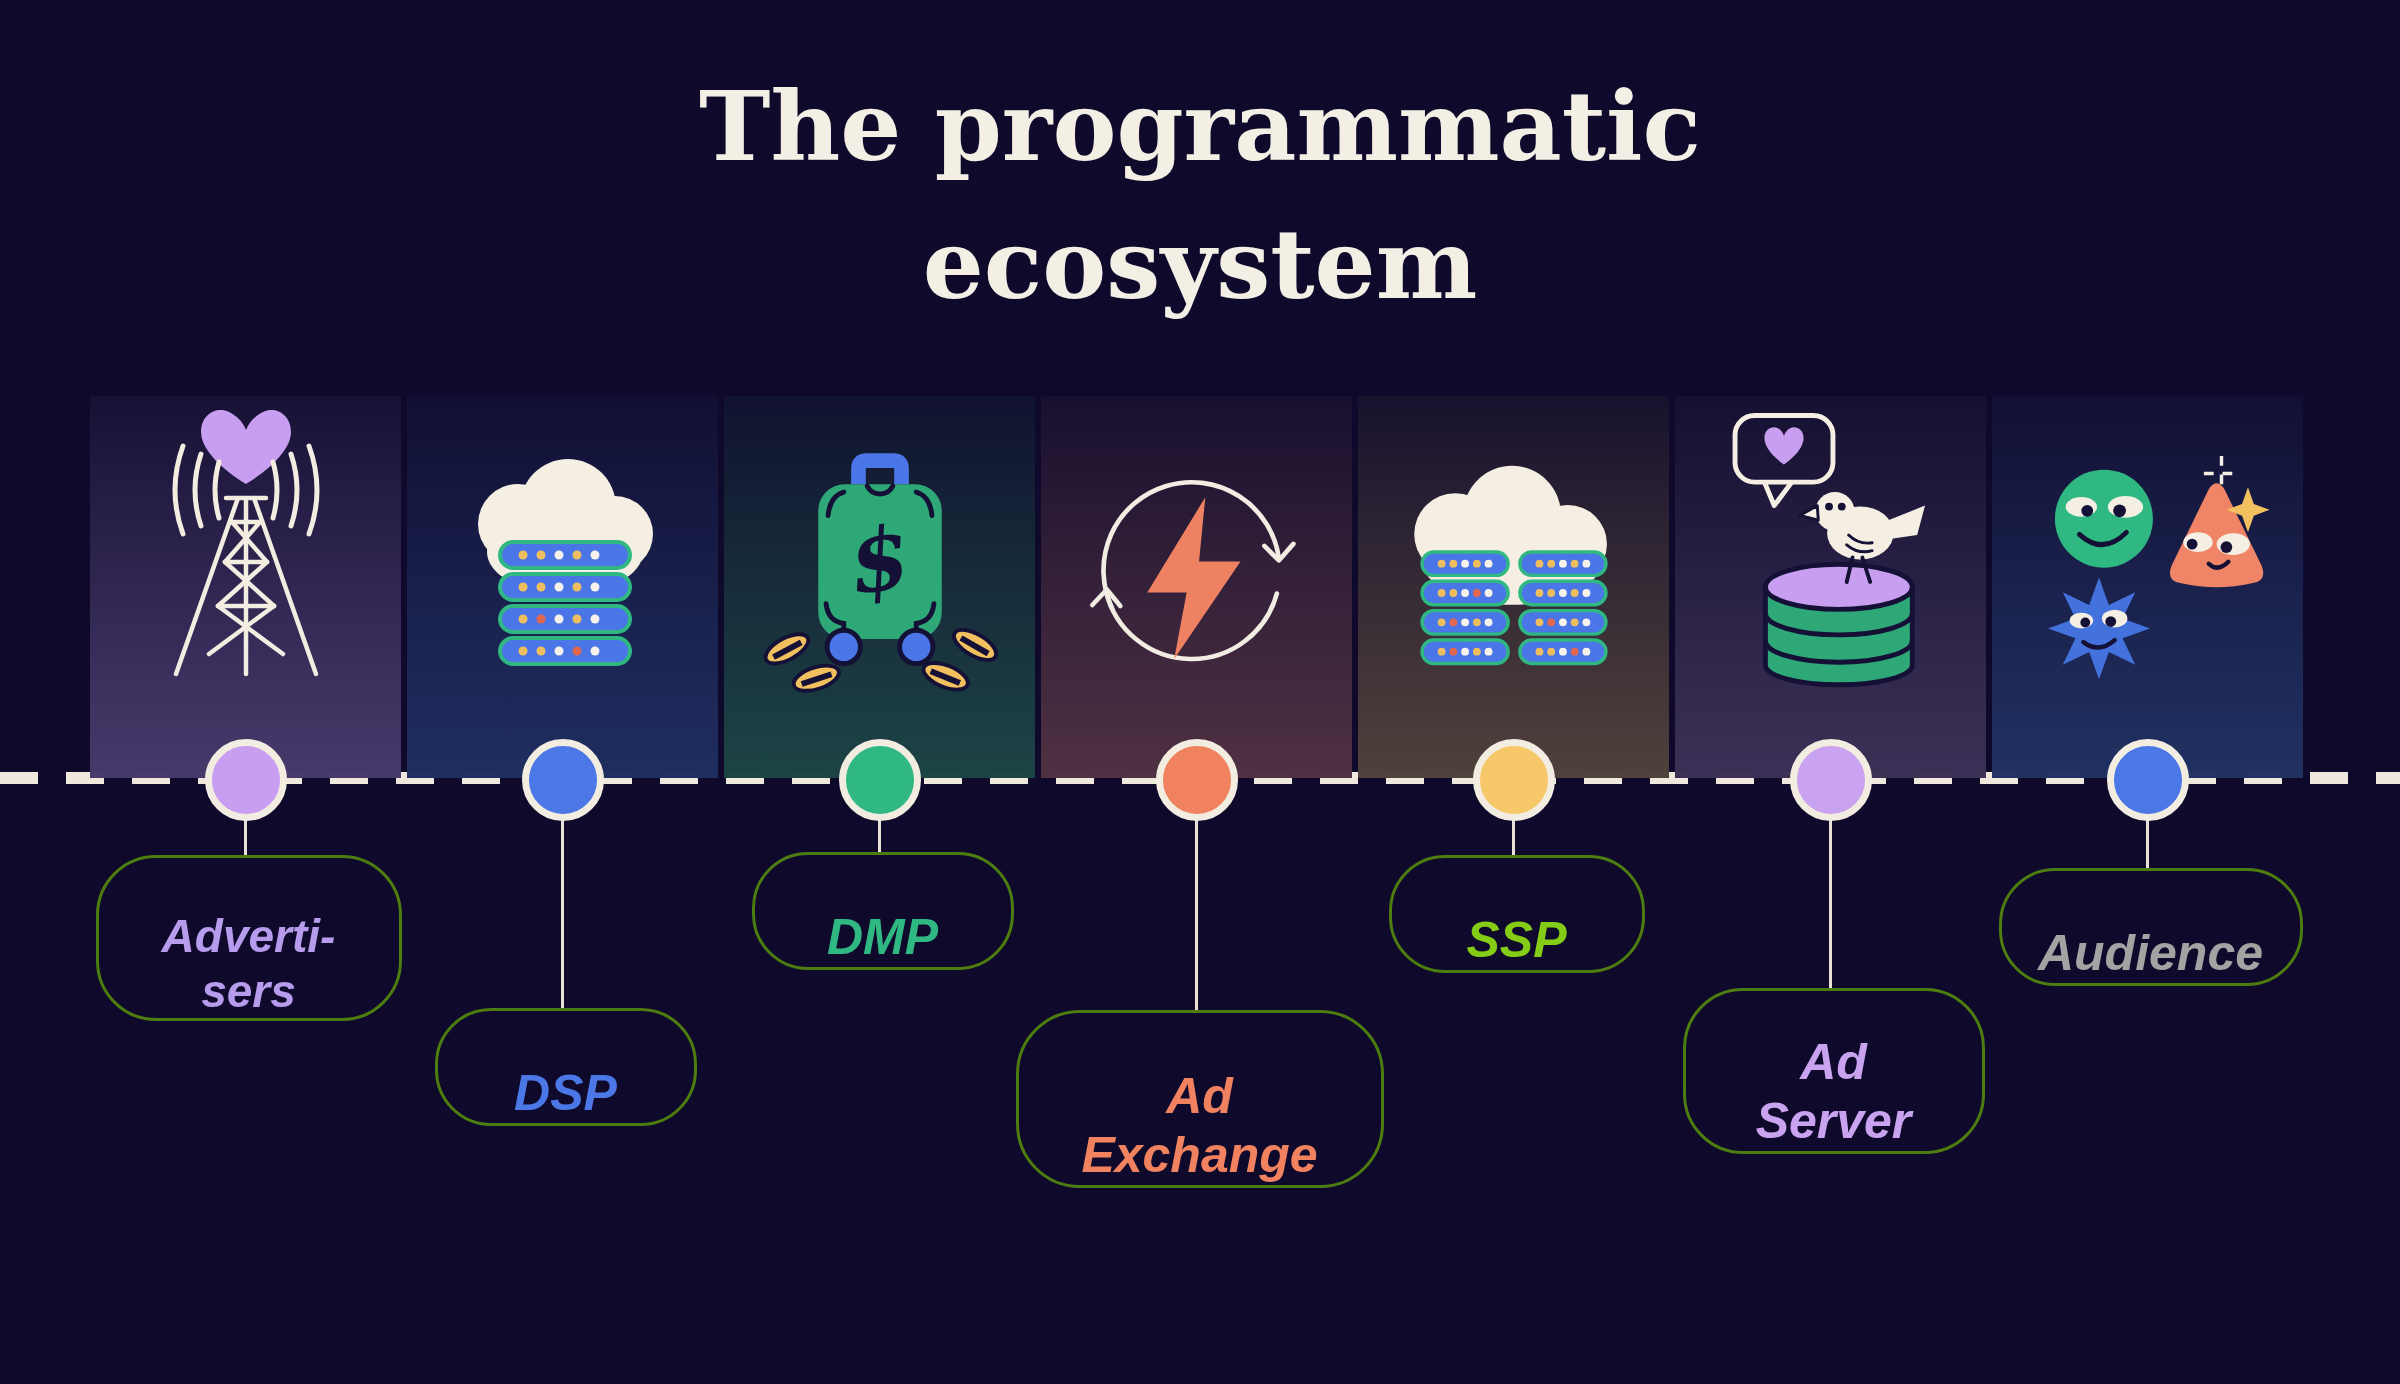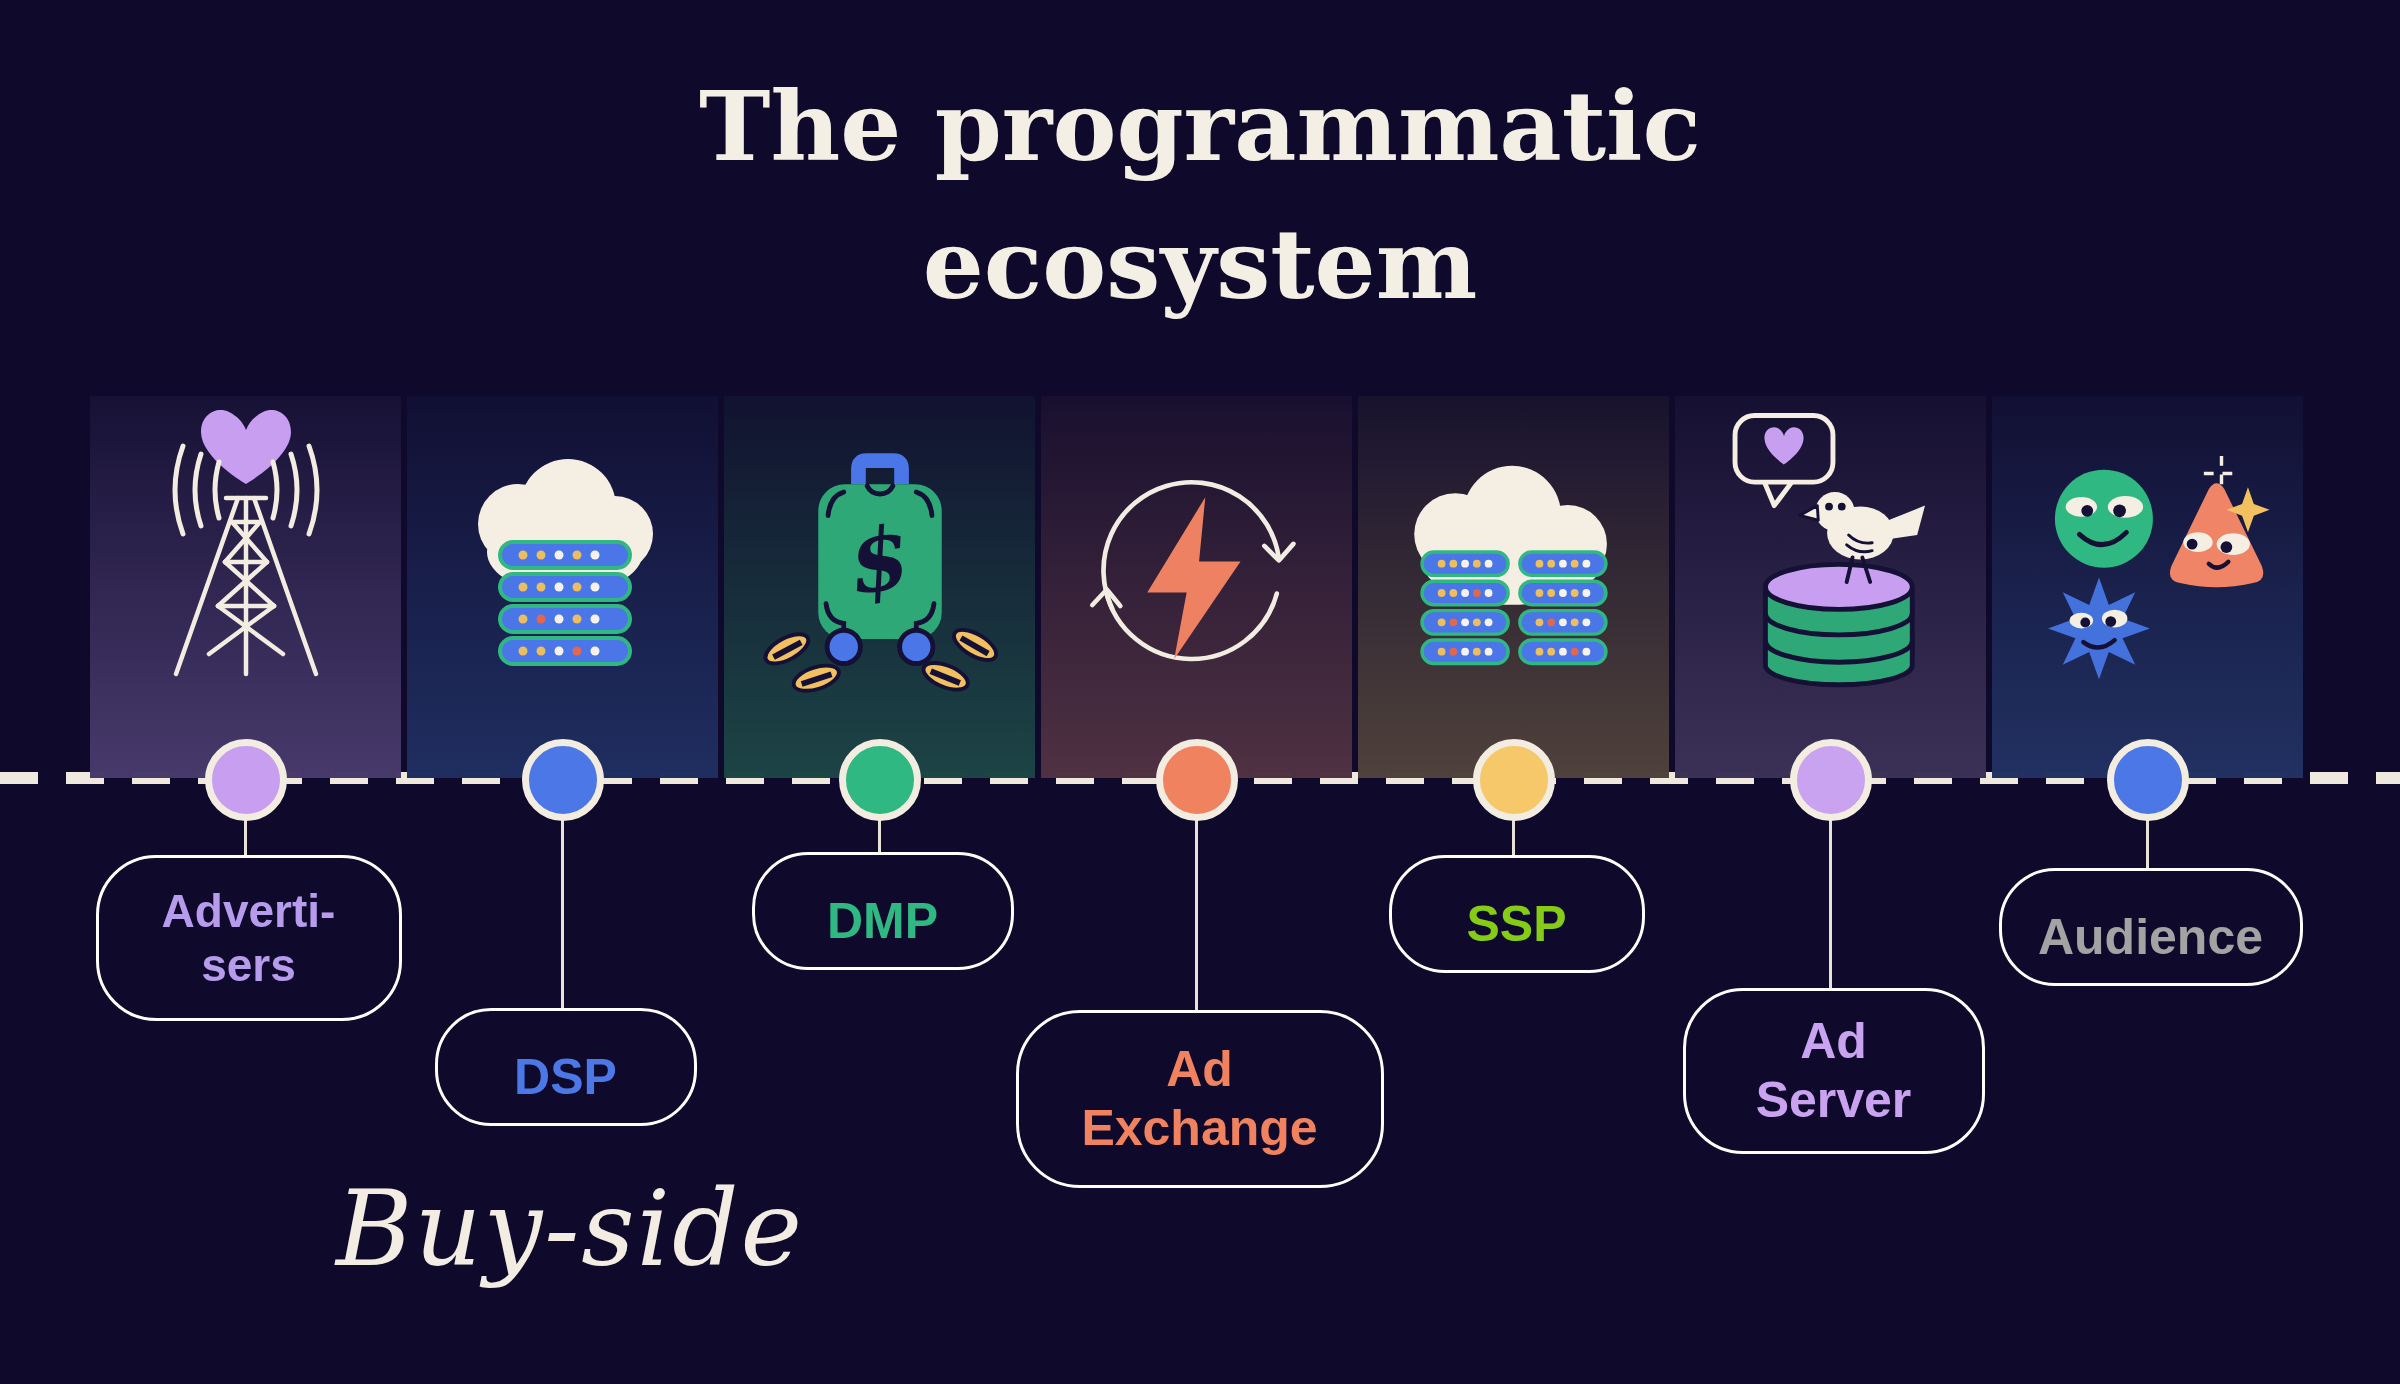--- a/index.html
+++ b/index.html
@@ -21,22 +21,22 @@
   .p7{background:linear-gradient(180deg,rgba(33,49,98,.14) 0%,rgba(33,49,98,.55) 45%,#213162 100%);}
   .icon{position:absolute;left:50%;transform:translateX(-50%);}
   
   .dash-line{position:absolute;top:772px;left:0;width:2400px;height:12px;
     background:repeating-linear-gradient(90deg,#efe9dd 0 38px,transparent 38px 66px);}
   
   .dot{position:absolute;top:739px;left:calc(50% - 41px);width:68px;height:68px;
        border-radius:50%;border:7px solid #f2ece1;}
   .connector{position:absolute;left:calc(50% - 1.5px);width:3px;background:#e8e2d8;}
   
-  .node-box{position:absolute;border:3px solid #ffffff;background:transparent;
-            display:flex;align-items:center;justify-content:center;}
+  .node-box{position:absolute;border:3px solid #4d7c0f;background:transparent;
+            display:flex;align-items:flex-end;justify-content:center;font-style:italic;}
   .node-label{white-space:pre-line;text-align:center;font-weight:bold;line-height:1.18;}
   .one{font-size:50px;margin-top:20px;} .two{font-size:46px;}
   
   .side-label{position:absolute;color:#f2ece2;font-family:"DejaVu Serif",serif;
               font-style:italic;font-size:104px;text-align:center;letter-spacing:2px;}
 </style>
 </head>
 <body>
 
 <div class="stage">
@@ -331,15 +331,14 @@
         </g>
       </svg>
     </span>
     <div class="connector" style="top:783px;height:85px"></div>
     <div class="dot" style="background:#4b78e6"></div>
     <div class="node-box" style="top:868px;left:calc(50% - 149px);width:298px;height:112px;border-radius:56px">
       <span class="node-label one" style="color:#a3a3a3">Audience</span>
     </div>
   </div>
 
-  <div class="side-label" style="left:240px;top:1168px;width:660px">Buy-side</div>
 
 </div>
 
 </body></html>

